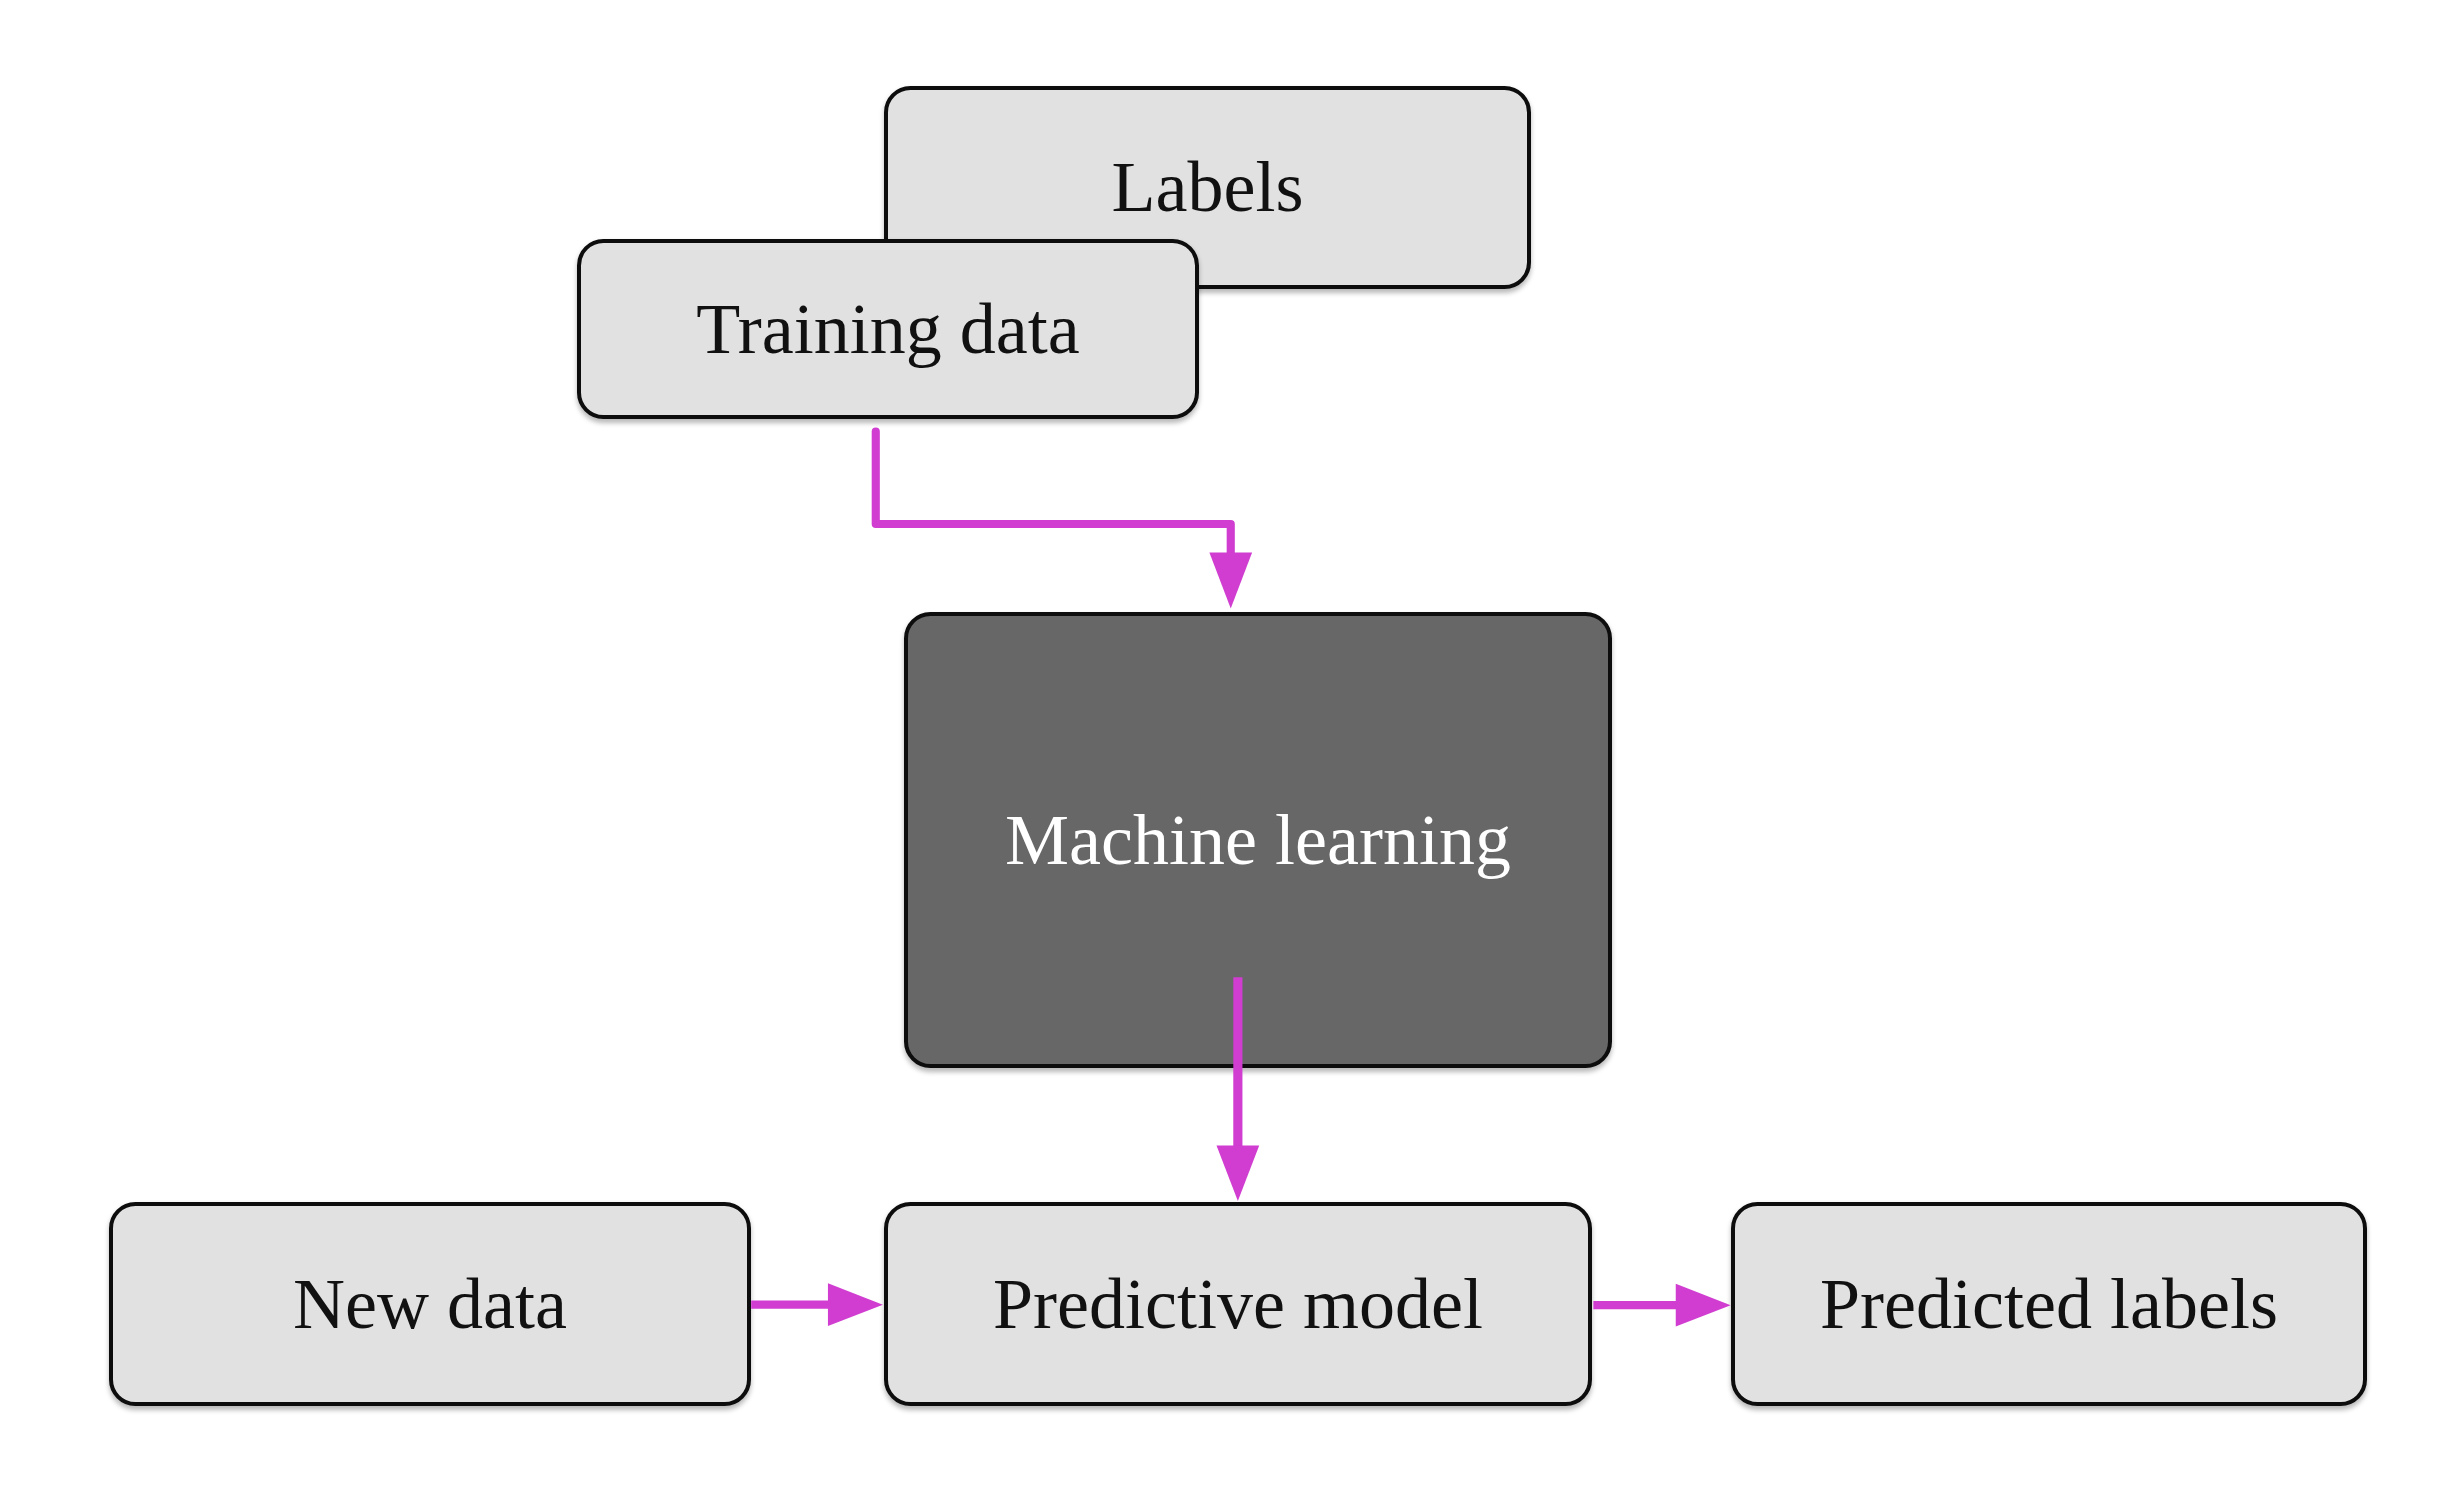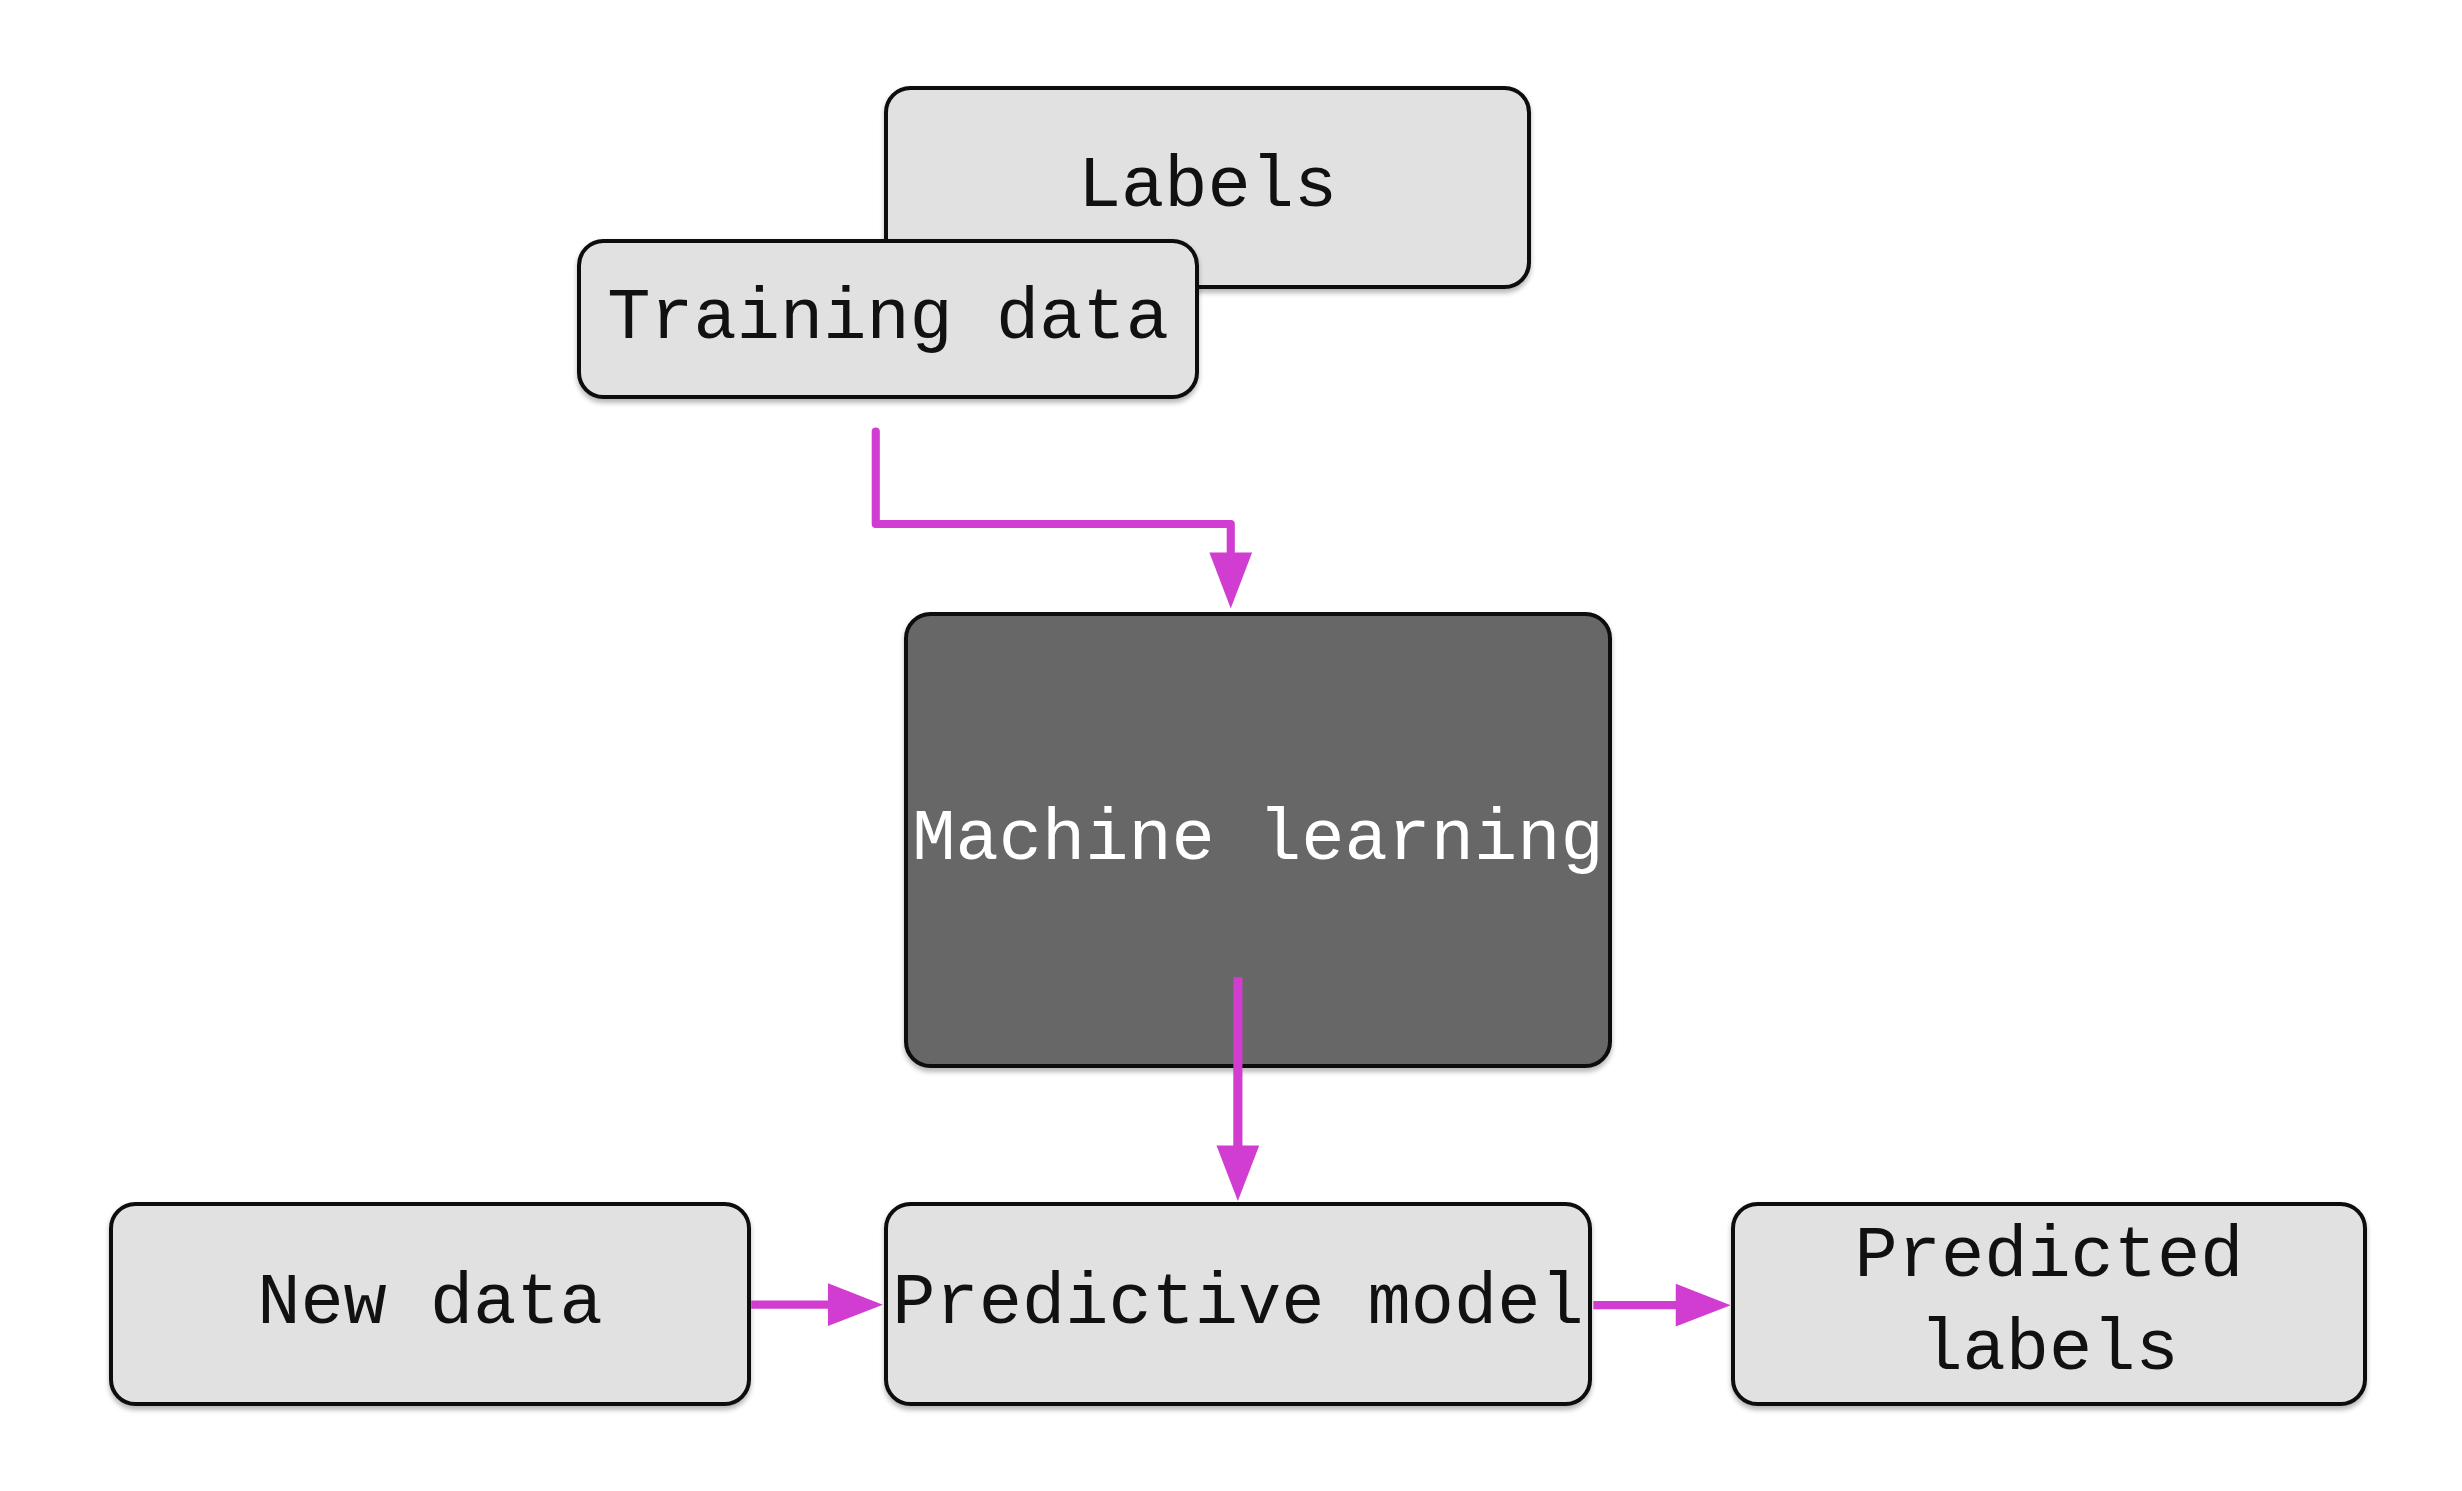--- a/index.html
+++ b/index.html
@@ -11,21 +11,21 @@
     --light-text: #ffffff;
     --dark-text: #111111;
   }
   * { margin: 0; padding: 0; box-sizing: border-box; }
   html, body { background: var(--background); }
   .canvas {
     position: relative;
     width: 2462px;
     height: 1492px;
     background: var(--background);
-    font-family: Liberation Mono, monospace;
+    font-family: Liberation Serif, serif;
     overflow: hidden;
   }
   .node {
     position: absolute;
     border: 4.1px solid var(--border-color);
     border-radius: 26.4px;
     background: var(--box-fill);
     color: var(--dark-text);
     display: flex;
     align-items: center;
@@ -33,21 +33,21 @@
     text-align: center;
     font-size: 72px;
     line-height: 93px;
     box-shadow: 0 3.6px 5.1px rgba(0,0,0,0.28);
   }
   .node.dark {
     background: var(--dark-fill);
     color: var(--light-text);
   }
   #node-labels           { left: 884px; top: 86px;  width: 647px; height: 203px; }
-  #node-training-data    { left: 577px; top: 239px;  width: 622px; height: 160px; }
+  #node-training-data    { left: 577px; top: 239px;  width: 622px; height: 180px; }
   #node-ml-algorithm     { left: 904px; top: 612px; width: 708px; height: 456px; }
   #node-new-data         { left: 109px;  top: 1202px; width: 642px; height: 204px; }
   #node-predictive-model { left: 884px; top: 1202px; width: 708px; height: 204px; align-items: center; }
   #node-predicted-labels { left: 1731px; top: 1202px; width: 636px; height: 204px; }
   .arrows {
     position: absolute;
     left: 0; top: 0;
     width: 100%; height: 100%;
     z-index: 5;
     pointer-events: none;

